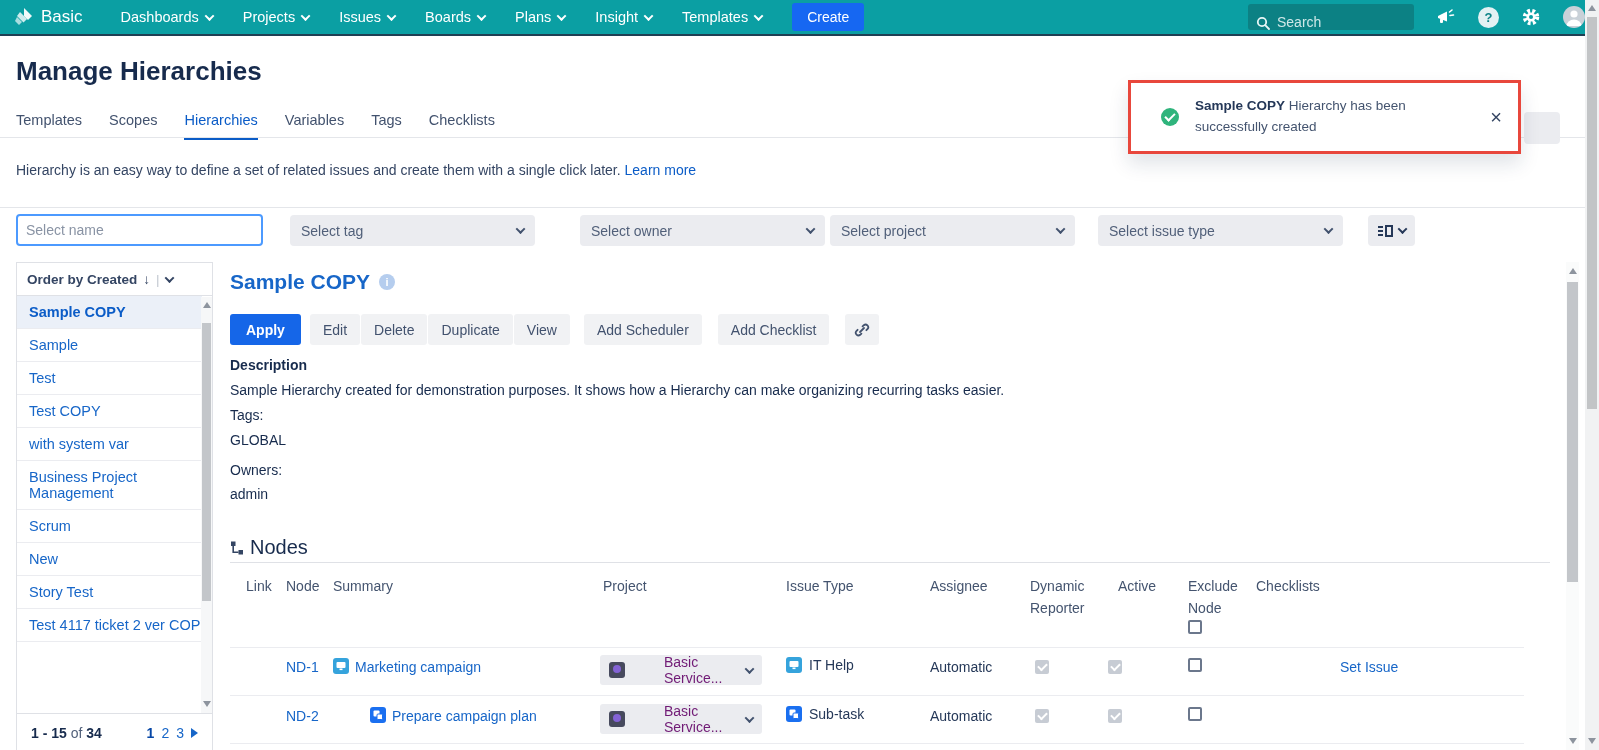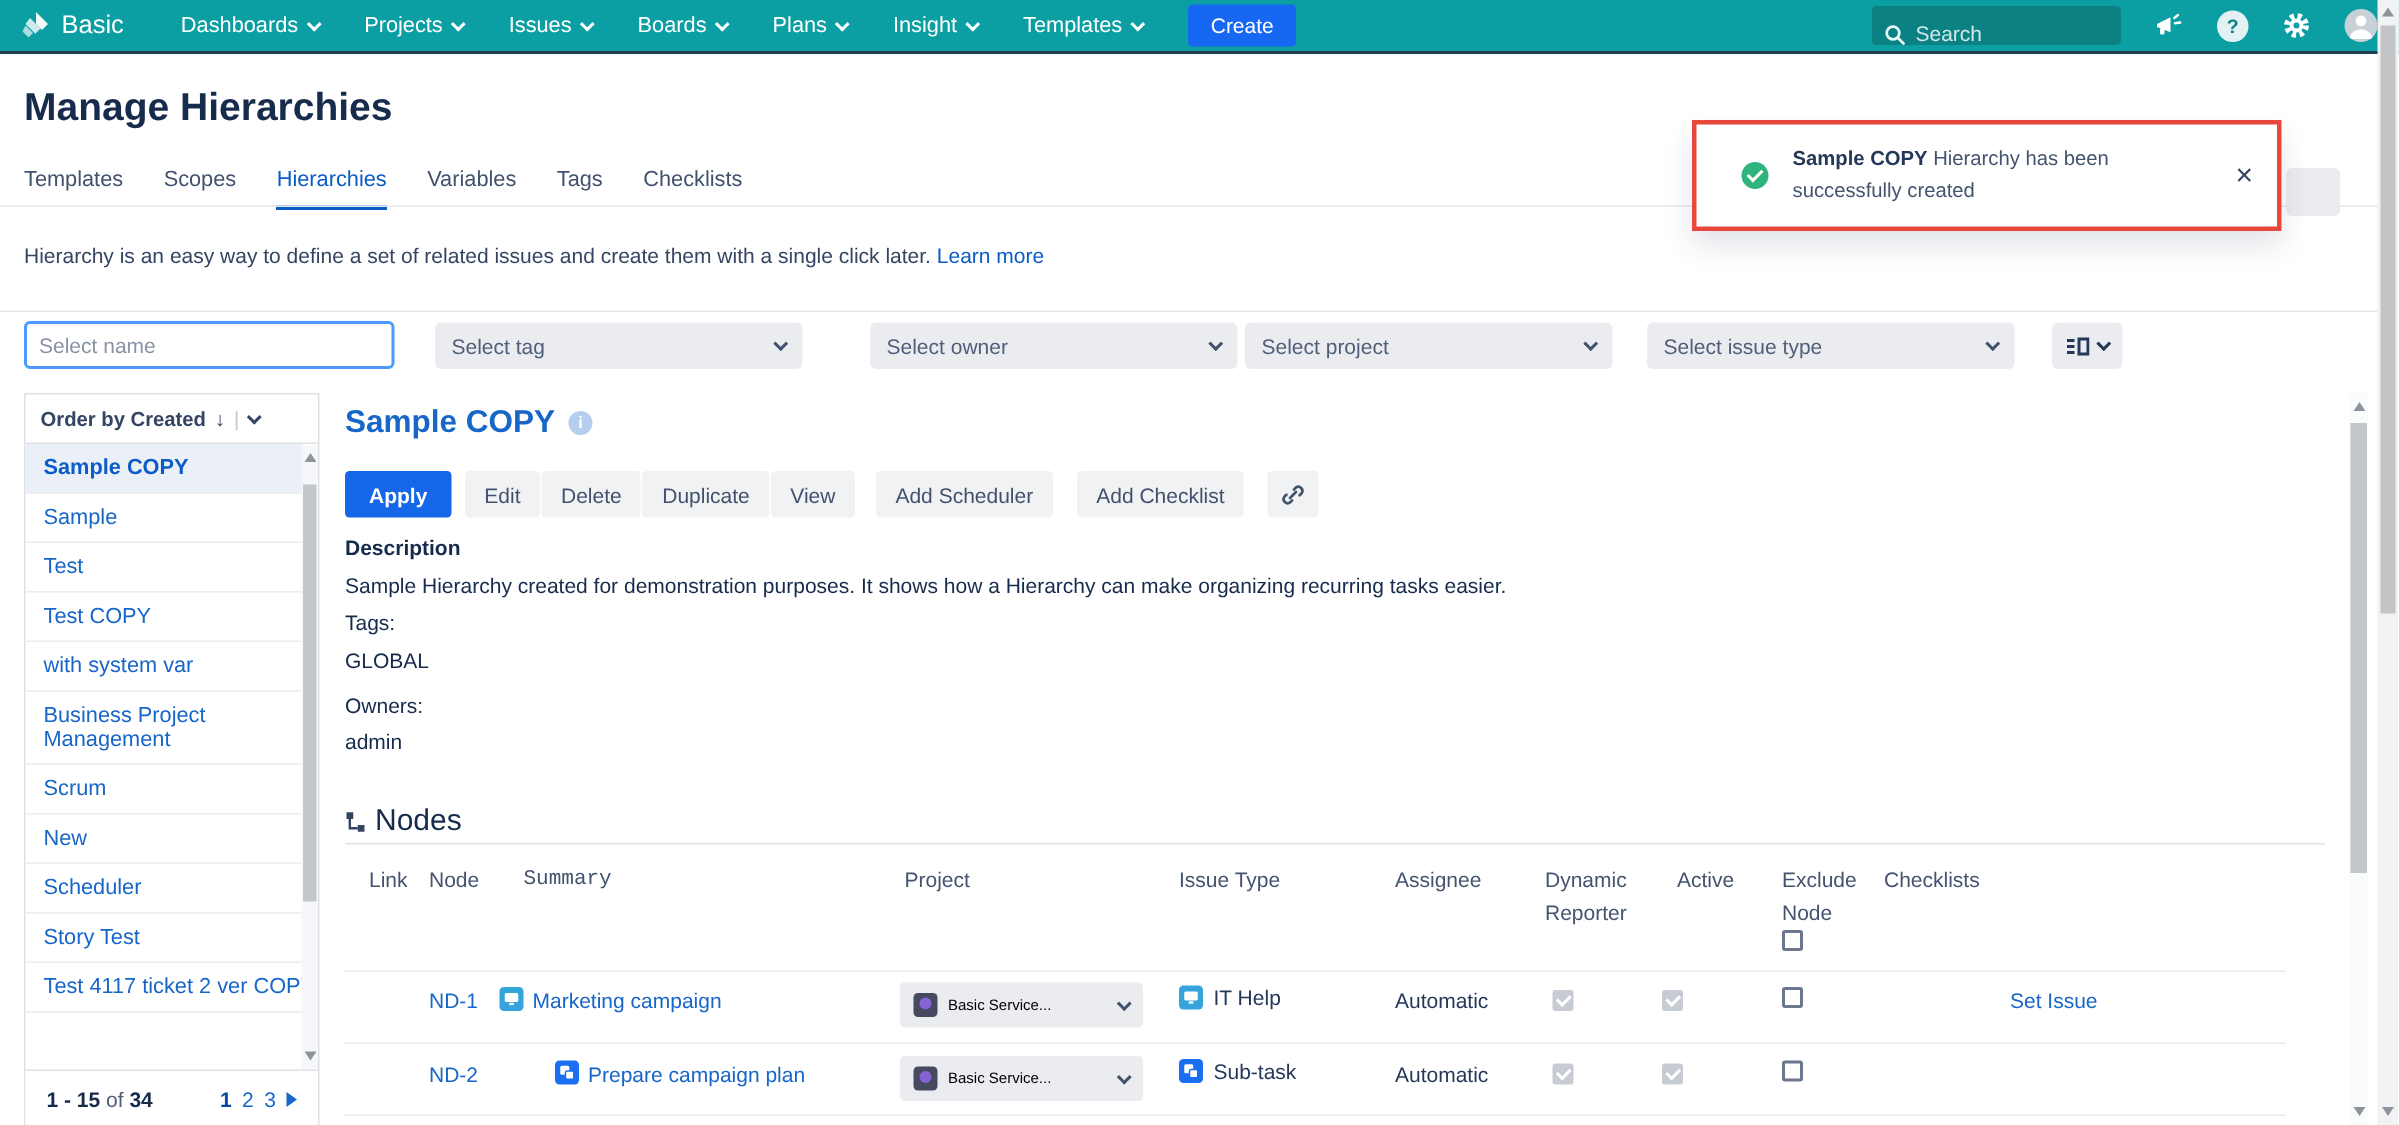--- a/index.html
+++ b/index.html
@@ -107,21 +107,21 @@
   .hcell { position:absolute; top:576px; color:#44546f; line-height:1.55; }
   .cell { position:absolute; color:#253858; }
   .link-cell { color:#1766c8; cursor:pointer; }
   .cbx { position:absolute; width:14px; height:14px; border-radius:2px; }
   .cbx.on { background:#c7ccd4; position:absolute; }
   .cbx.on::after { content:""; position:absolute; left:3px; top:3px; width:7px; height:4px;
                    border-left:2px solid #fff; border-bottom:2px solid #fff; transform:rotate(-45deg); }
   .cbx.off { background:#fff; border:2px solid #6b778c; }
   .row-sel { position:absolute; width:162px; height:30px; background:#ebecf0; border-radius:3px;
              display:flex; align-items:center; gap:7px; padding:0 9px; cursor:pointer; }
-  .row-sel .txt { color:#000000; font-size:10px; flex:1; }
+  .row-sel .txt { color:#701a75; font-size:14px; flex:1;margin-left:32px; }
   .itype { position:absolute; display:flex; align-items:center; gap:7px; }
   .mini { width:16px; height:16px; border-radius:3px; flex:none; }
   .proj-av { background:#474a5e; position:relative; }
   .proj-av::after { content:""; position:absolute; left:4px; top:3px; width:8px; height:8px;
                     border-radius:50%; background:#8463d6; }
 
   
   .ghost-btn { position:absolute; left:1524px; top:112px; width:36px; height:32px; background:#ebecf0;
                border-radius:4px; z-index:5; }
   .toast { position:absolute; left:1128px; top:80px; width:393px; height:74px; background:#fff;
@@ -267,21 +267,20 @@
     </div>
     <div class="sb-list">
       <div class="sb-item selected">Sample COPY</div>
       <div class="sb-item">Sample</div>
       <div class="sb-item">Test</div>
       <div class="sb-item">Test COPY</div>
       <div class="sb-item">with system var</div>
       <div class="sb-item">Business Project Management</div>
       <div class="sb-item">Scrum</div>
       <div class="sb-item">New</div>
-      <div class="sb-item">Scheduler</div>
       <div class="sb-item">Story Test</div>
       <div class="sb-item clip">Test 4117 ticket 2 ver COPY</div>
     </div>
     <div class="sb-scroll">
       <div class="tri-up sb-arrow" style="top:5px;"></div>
       <div style="position:absolute; left:1px; top:26px; width:9px; height:278px; background:#c3c6ca;"></div>
       <div class="tri-down sb-arrow" style="top:404px;"></div>
     </div>
     <div class="sb-foot">
       <div class="range">
@@ -334,21 +333,21 @@
       <rect x="1" y="0.5" width="4.5" height="4.5" fill="#344563"></rect>
       <rect x="8.5" y="9" width="4.5" height="4.5" fill="#344563"></rect>
       <path d="M3.2 5 V11.2 H8.5" fill="none" stroke="#344563" stroke-width="1.6"></path>
     </svg>
     <span>Nodes</span>
   </div>
   <div class="t-div" style="top:562px;"></div>
 
   <div class="hcell" style="left:246px;">Link</div>
   <div class="hcell" style="left:286px;">Node</div>
-  <div class="hcell" style="left:349px;font-family:Liberation Mono, monospace;">Summary</div>
+  <div class="hcell" style="left:333px;">Summary</div>
   <div class="hcell" style="left:603px;">Project</div>
   <div class="hcell" style="left:786px;">Issue Type</div>
   <div class="hcell" style="left:930px;">Assignee</div>
   <div class="hcell" style="left:1030px; width:66px;">Dynamic Reporter</div>
   <div class="hcell" style="left:1118px;">Active</div>
   <div class="hcell" style="left:1188px; width:58px;">Exclude Node</div>
   <div class="hcell" style="left:1256px;">Checklists</div>
   <div class="cbx off" style="left:1188px; top:620px;"></div>
 
   <div class="r-div" style="top:647px;"></div>

